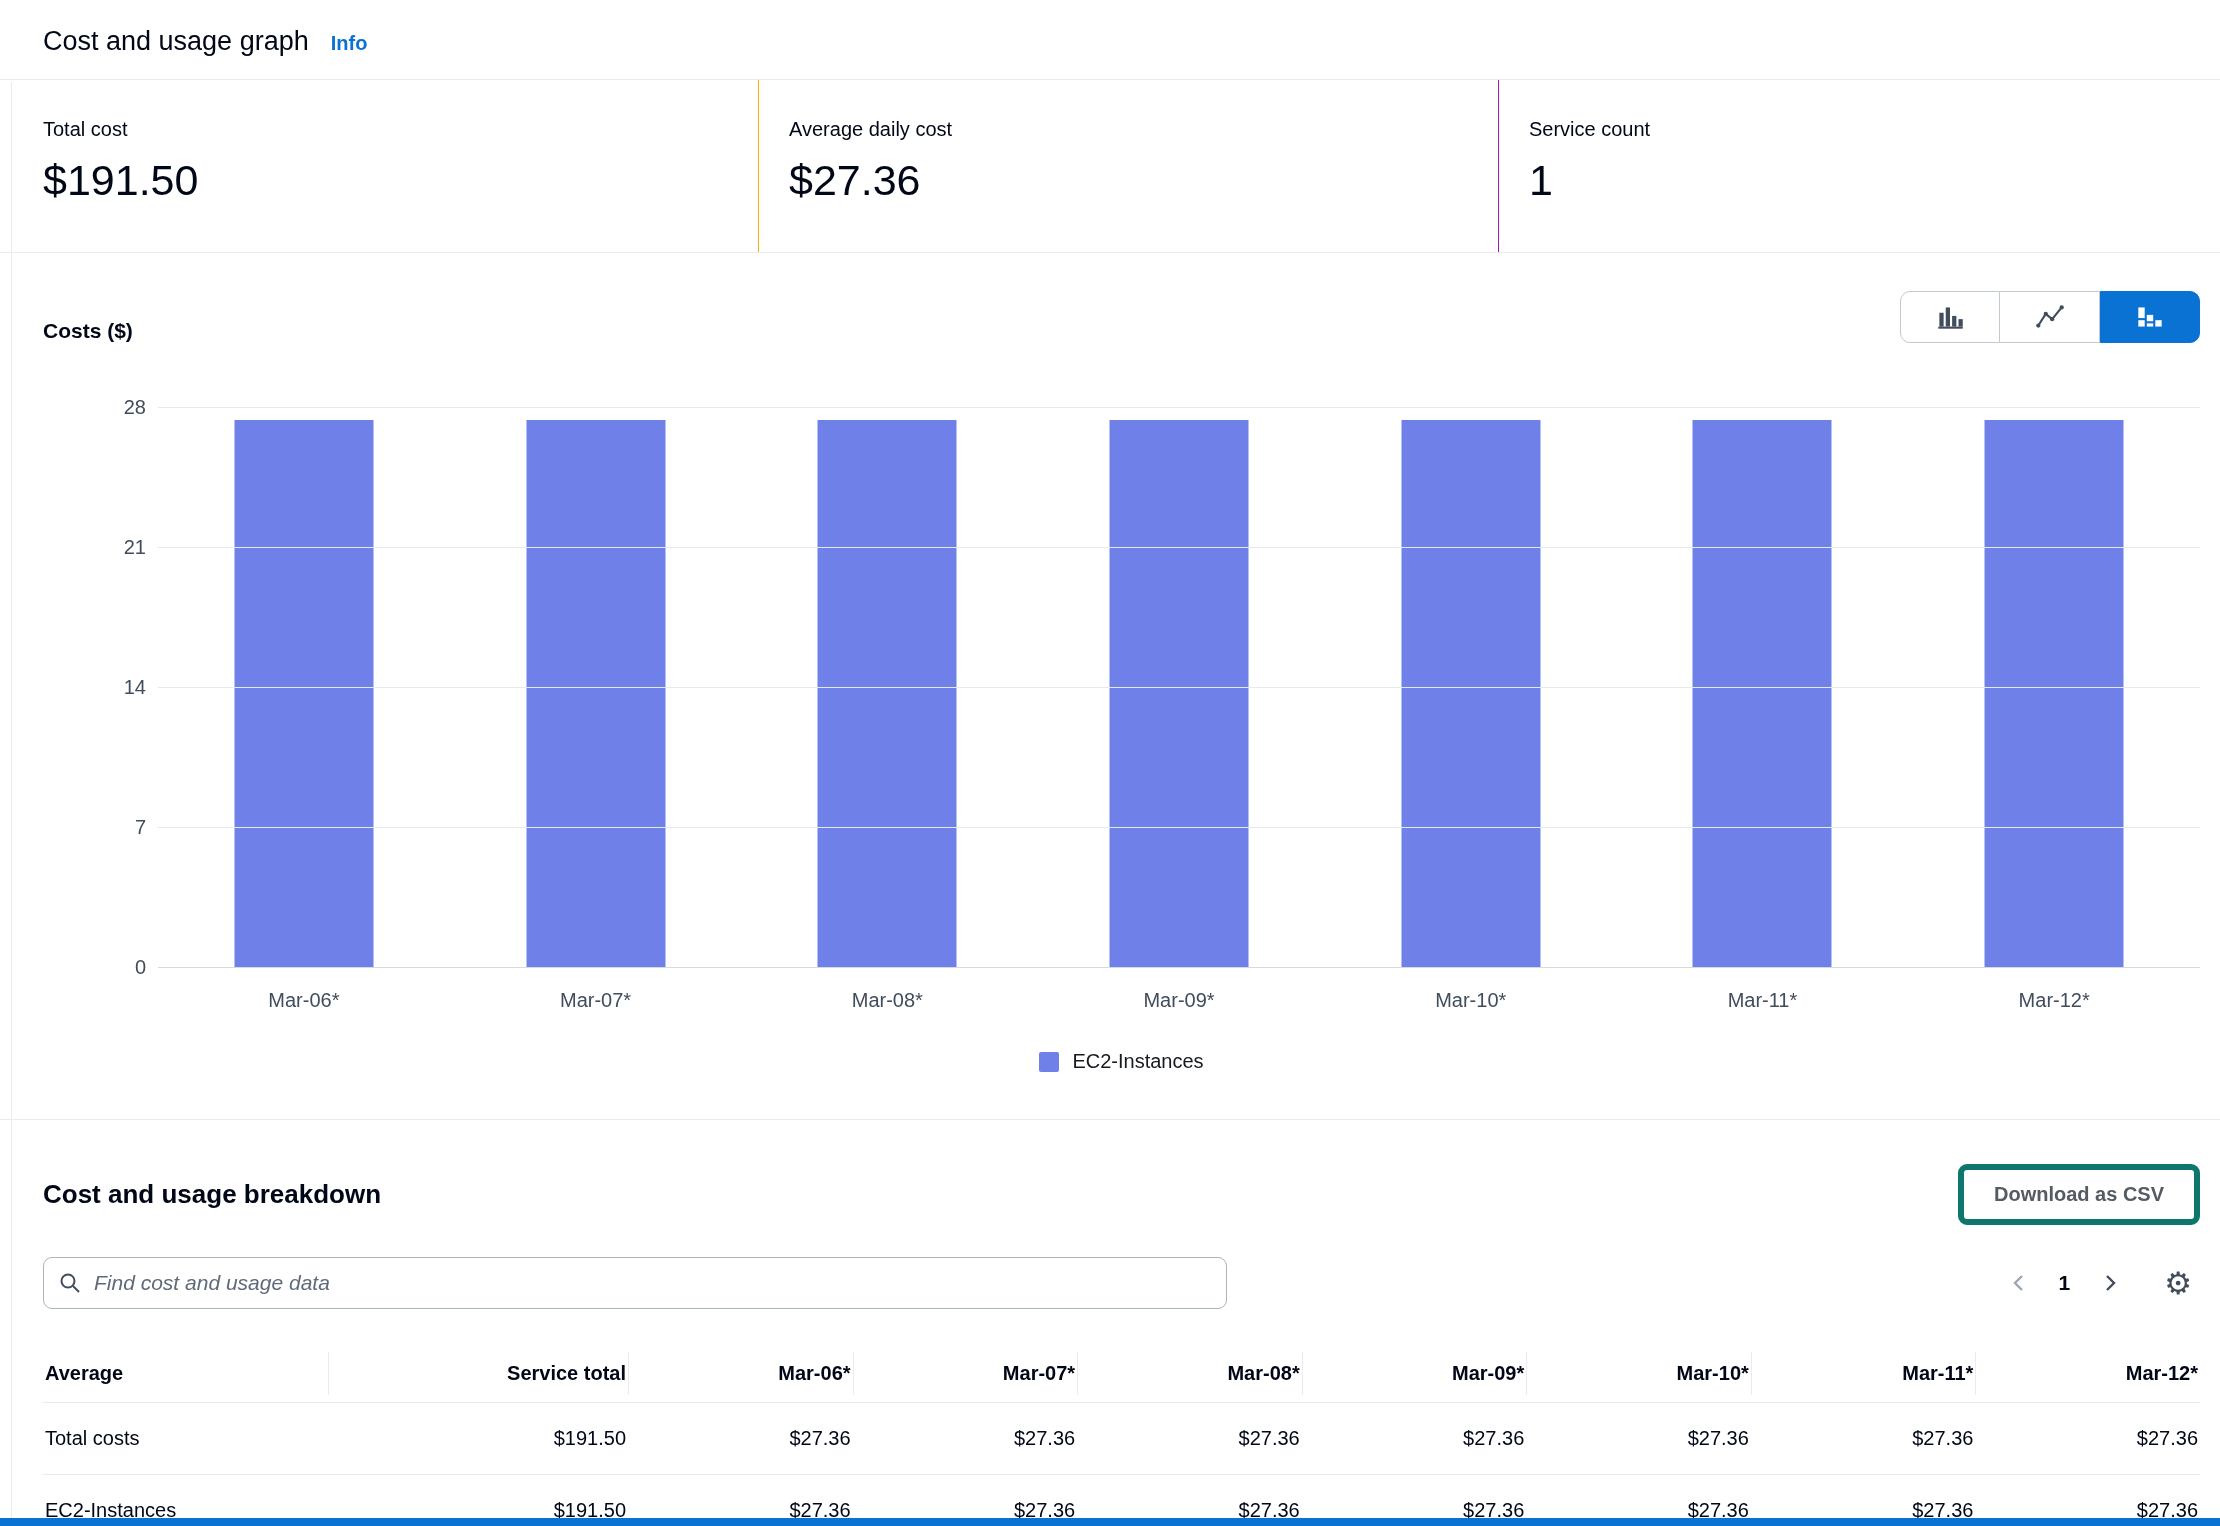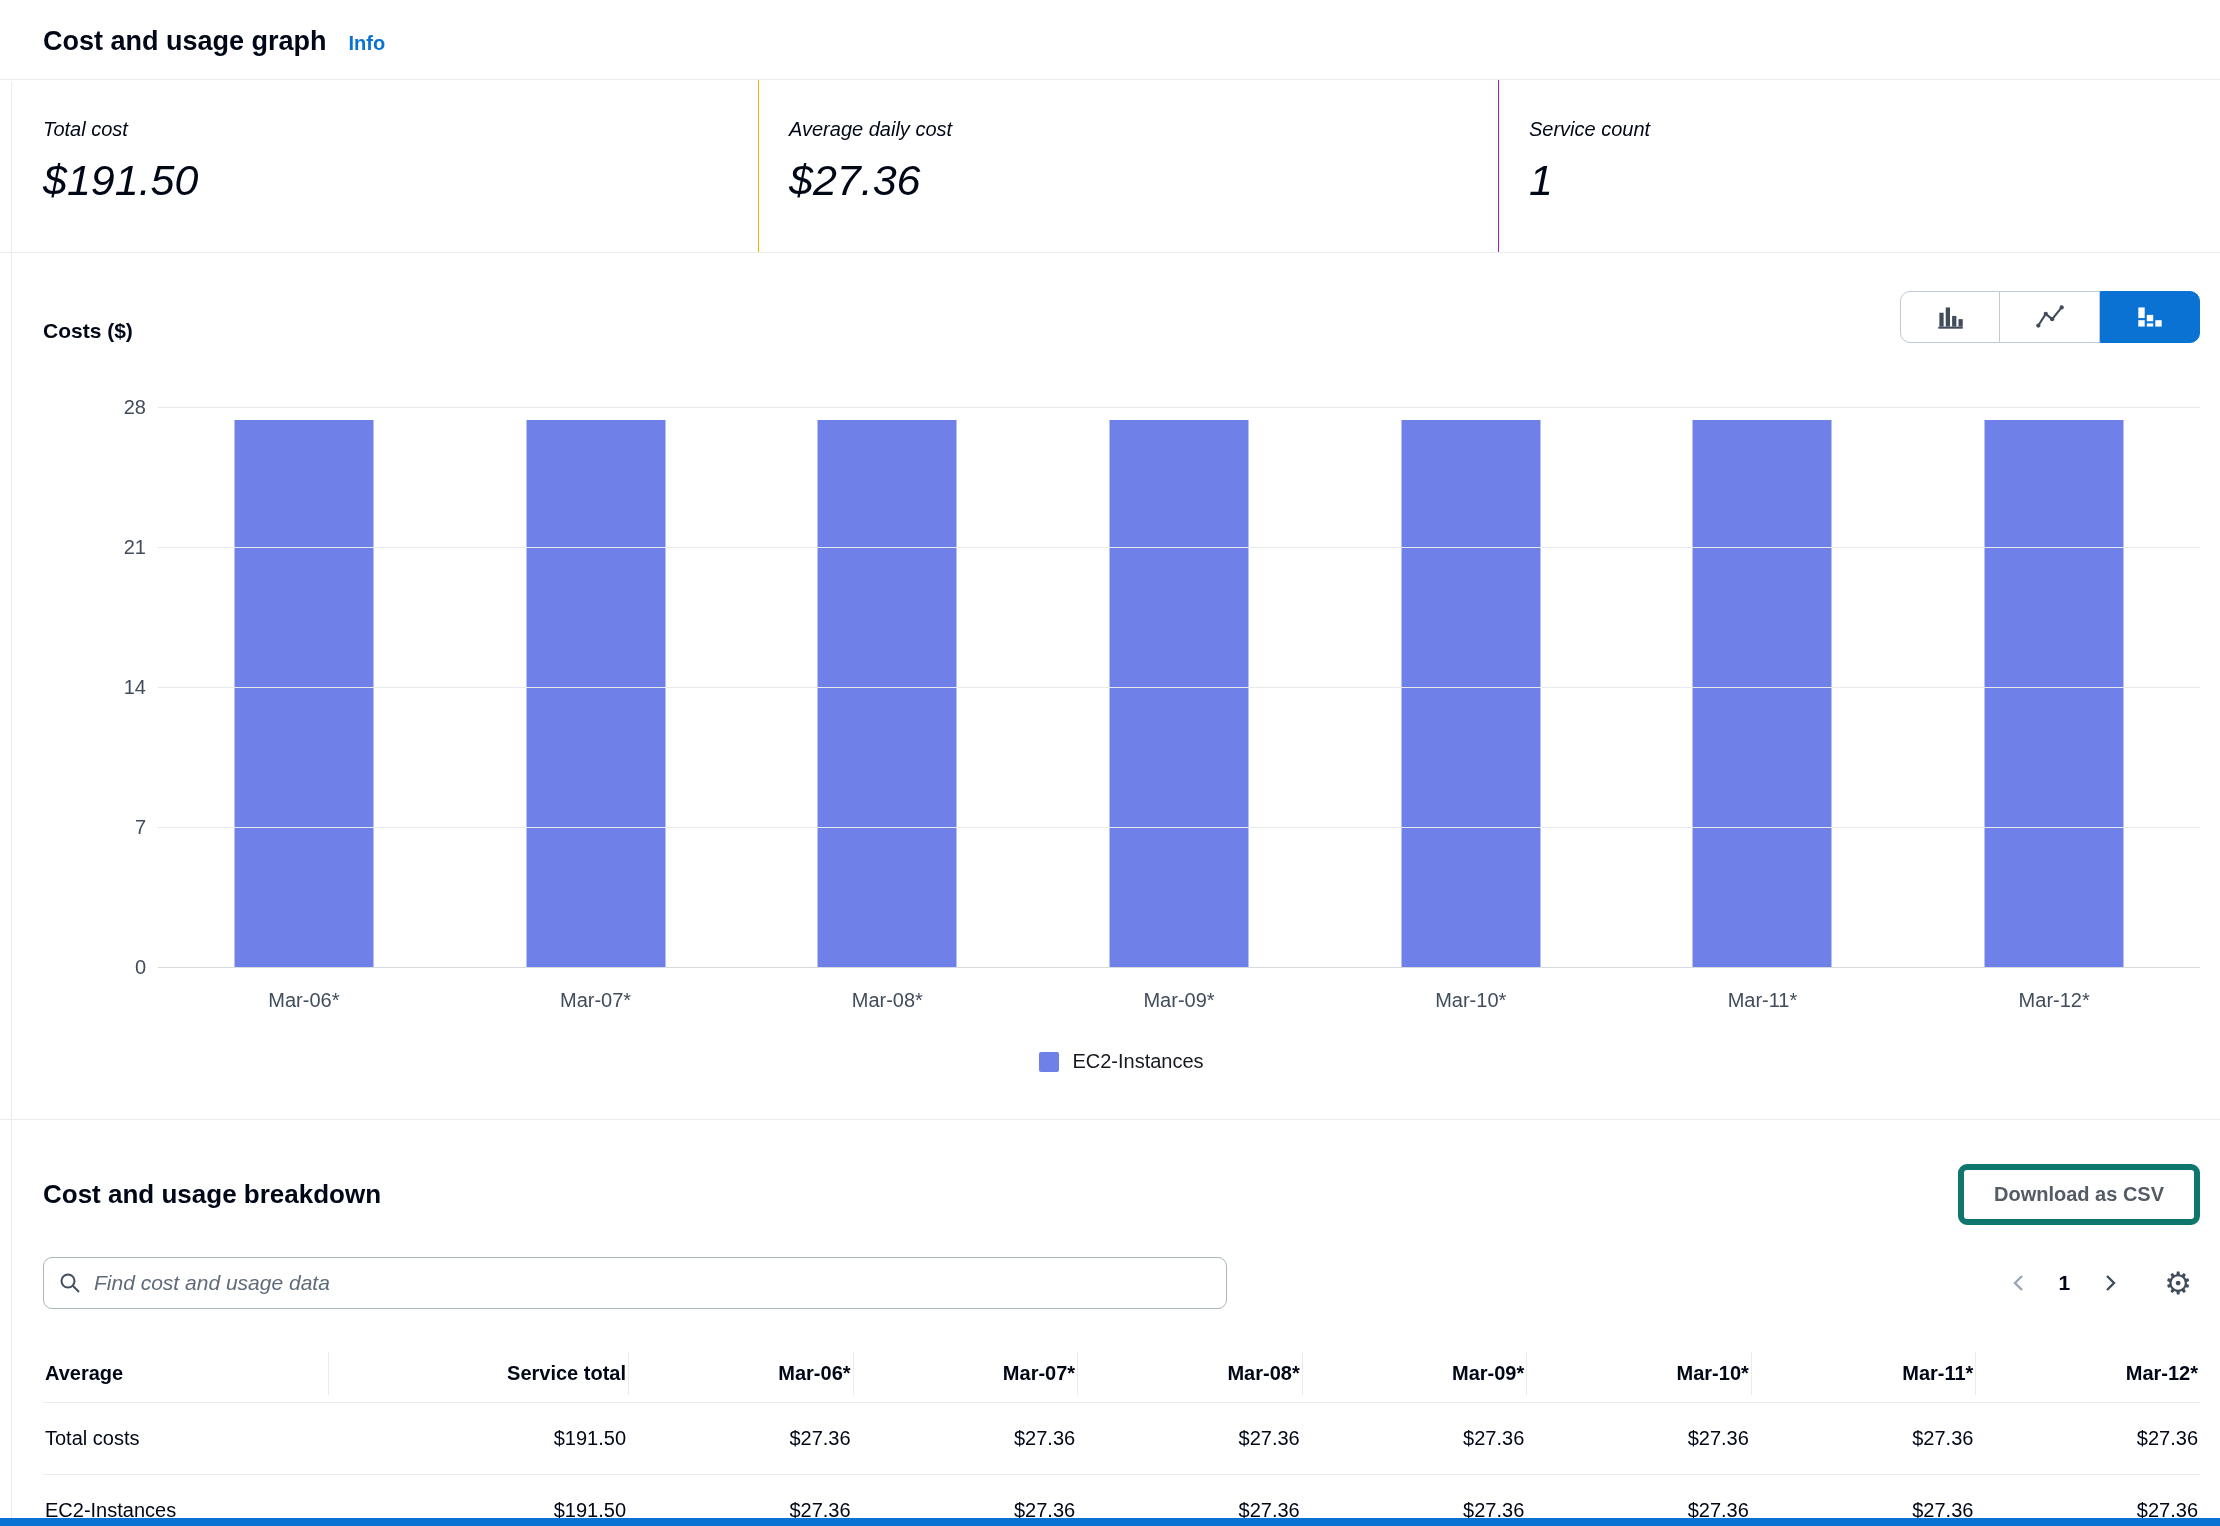--- a/index.html
+++ b/index.html
@@ -8,26 +8,26 @@
     font-family: "Liberation Sans", "DejaVu Sans", sans-serif;
     color: #000716;
     background: #ffffff;
     position: relative;
   }
   .page { position: relative; width: 2220px; height: 1526px; }
   .left-edge { position: absolute; left: 11px; top: 82px; bottom: 0; width: 1px; background: #eaeded; }
 
   
   .title-bar { display: flex; align-items: baseline; gap: 22px; padding: 26px 43px 22px 43px; border-bottom: 1px solid #e9ebed; }
-  .title-bar h1 { font-size: 27px; font-weight: 700; }
+  .title-bar h1 { font-size: 27px; font-weight: 400; }
   .info-link { color: var(--accent, #0972d3); font-size: 20px; font-weight: 700; text-decoration: none; cursor: pointer; }
 
   
   .stats { display: flex; border-bottom: 1px solid #e9ebed; }
-  .stat { padding: 38px 30px 48px 30px; font-style: italic; }
+  .stat { padding: 38px 30px 48px 30px; }
   .stat:first-child { width: 758px; padding-left: 43px; }
   .stat:nth-child(2) { width: 740px; border-left: 1px solid #eab308; }
   .stat:nth-child(3) { flex: 1; border-left: 1px solid #a21caf; }
   .stat-label { font-size: 20px; margin-bottom: 16px; }
   .stat-value { font-size: 43px; font-weight: 400; line-height: 1.1; }
 
   
   .chart-section { padding: 38px 20px 0 43px; }
   .chart-header { display: flex; justify-content: space-between; align-items: flex-end; }
   .costs-label { font-size: 21px; font-weight: 700; padding-top: 8px; }

